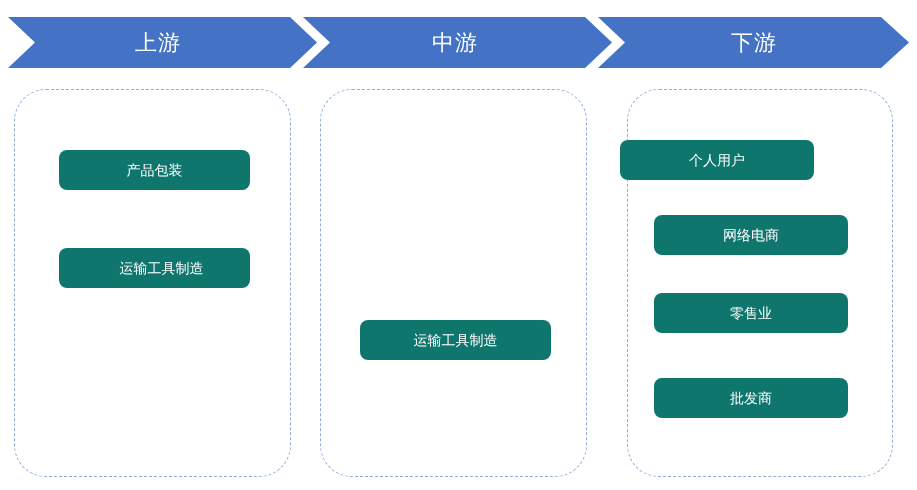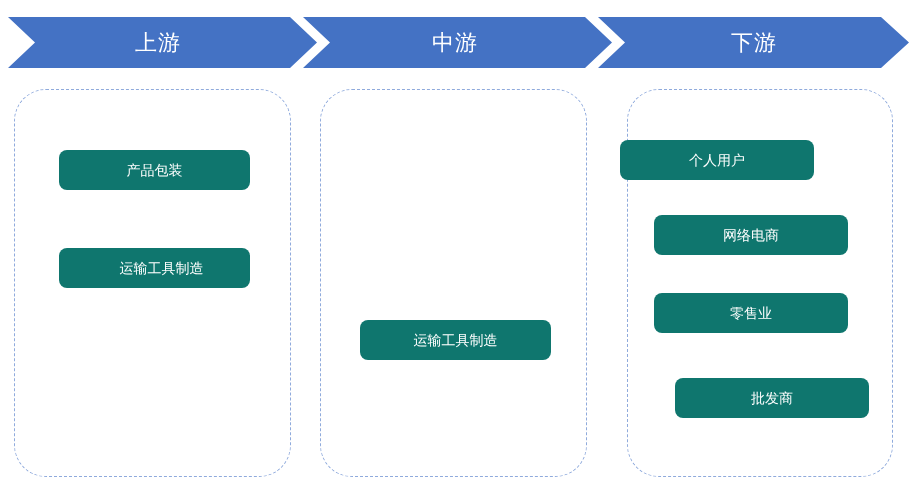--- a/index.html
+++ b/index.html
@@ -89,21 +89,21 @@
   .pill.p-l2 { left: 59px; top: 351px; width: 191px; }
 
   
   .pill.p-m0 { left: 360px; top: 186px; width: 191px; }
   .pill.p-m1 { left: 360px; top: 320px; width: 191px; }
 
   
   .pill.p-r0 { left: 620px; top: 140px; width: 194px; text-align: center; }
   .pill.p-r1 { left: 654px; top: 215px; width: 194px; }
   .pill.p-r2 { left: 654px; top: 293px; width: 194px; }
-  .pill.p-r3 { left: 654px; top: 378px; width: 194px; margin-left: 21px; }
+  .pill.p-r3 { left: 654px; top: 378px; width: 194px; }
 </style>
 </head>
 <body>
 
 <div id="stage">
 
   <div class="chevron-band">
     <svg class="chevron-svg" viewBox="0 0 917 51" preserveAspectRatio="none">
 
       <polygon fill="#4472C4" points="8,0 290,0 317,25.5 290,51 8,51 35,25.5"></polygon>

